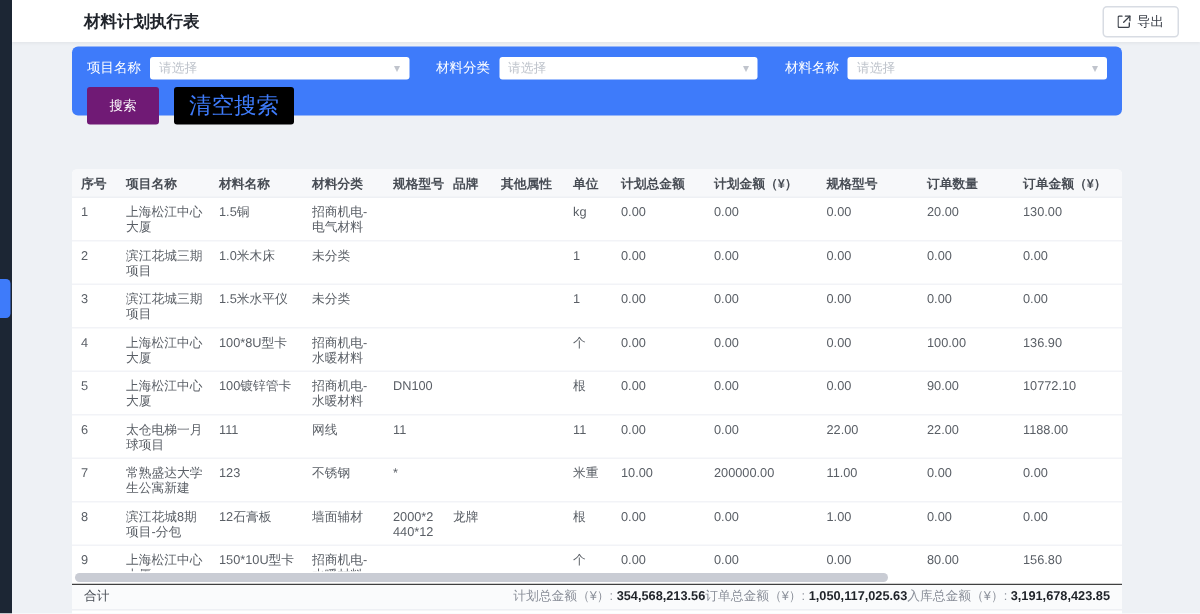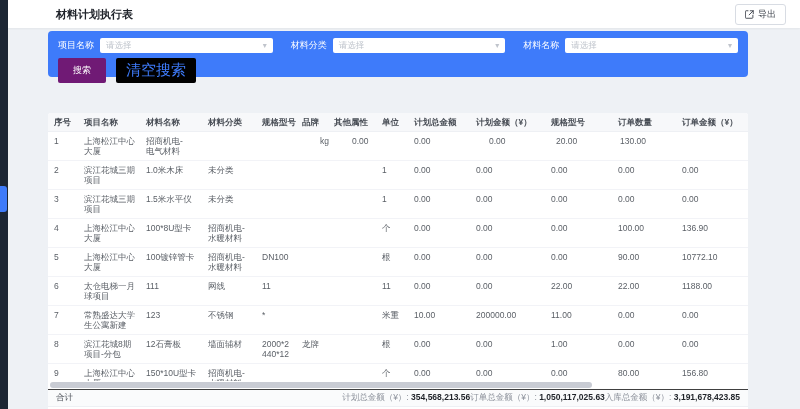--- a/index.html
+++ b/index.html
@@ -136,20 +136,21 @@
       <div class="th col-8">计划总金额</div>
       <div class="th col-9">计划金额（¥）</div>
       <div class="th col-10">规格型号</div>
       <div class="th col-11">订单数量</div>
       <div class="th col-12">订单金额（¥）</div>
     </div>
   <div class="tbody">
       <div class="tr">
         <div class="td col-0">1</div>
         <div class="td col-1">上海松江中心大厦</div>
+        <div class="td col-2">1.5铜</div>
         <div class="td col-3">招商机电-电气材料</div>
         <div class="td col-4"></div>
         <div class="td col-5"></div>
         <div class="td col-6"></div>
         <div class="td col-7">kg</div>
         <div class="td col-8">0.00</div>
         <div class="td col-9">0.00</div>
         <div class="td col-10">0.00</div>
         <div class="td col-11">20.00</div>
         <div class="td col-12">130.00</div>

